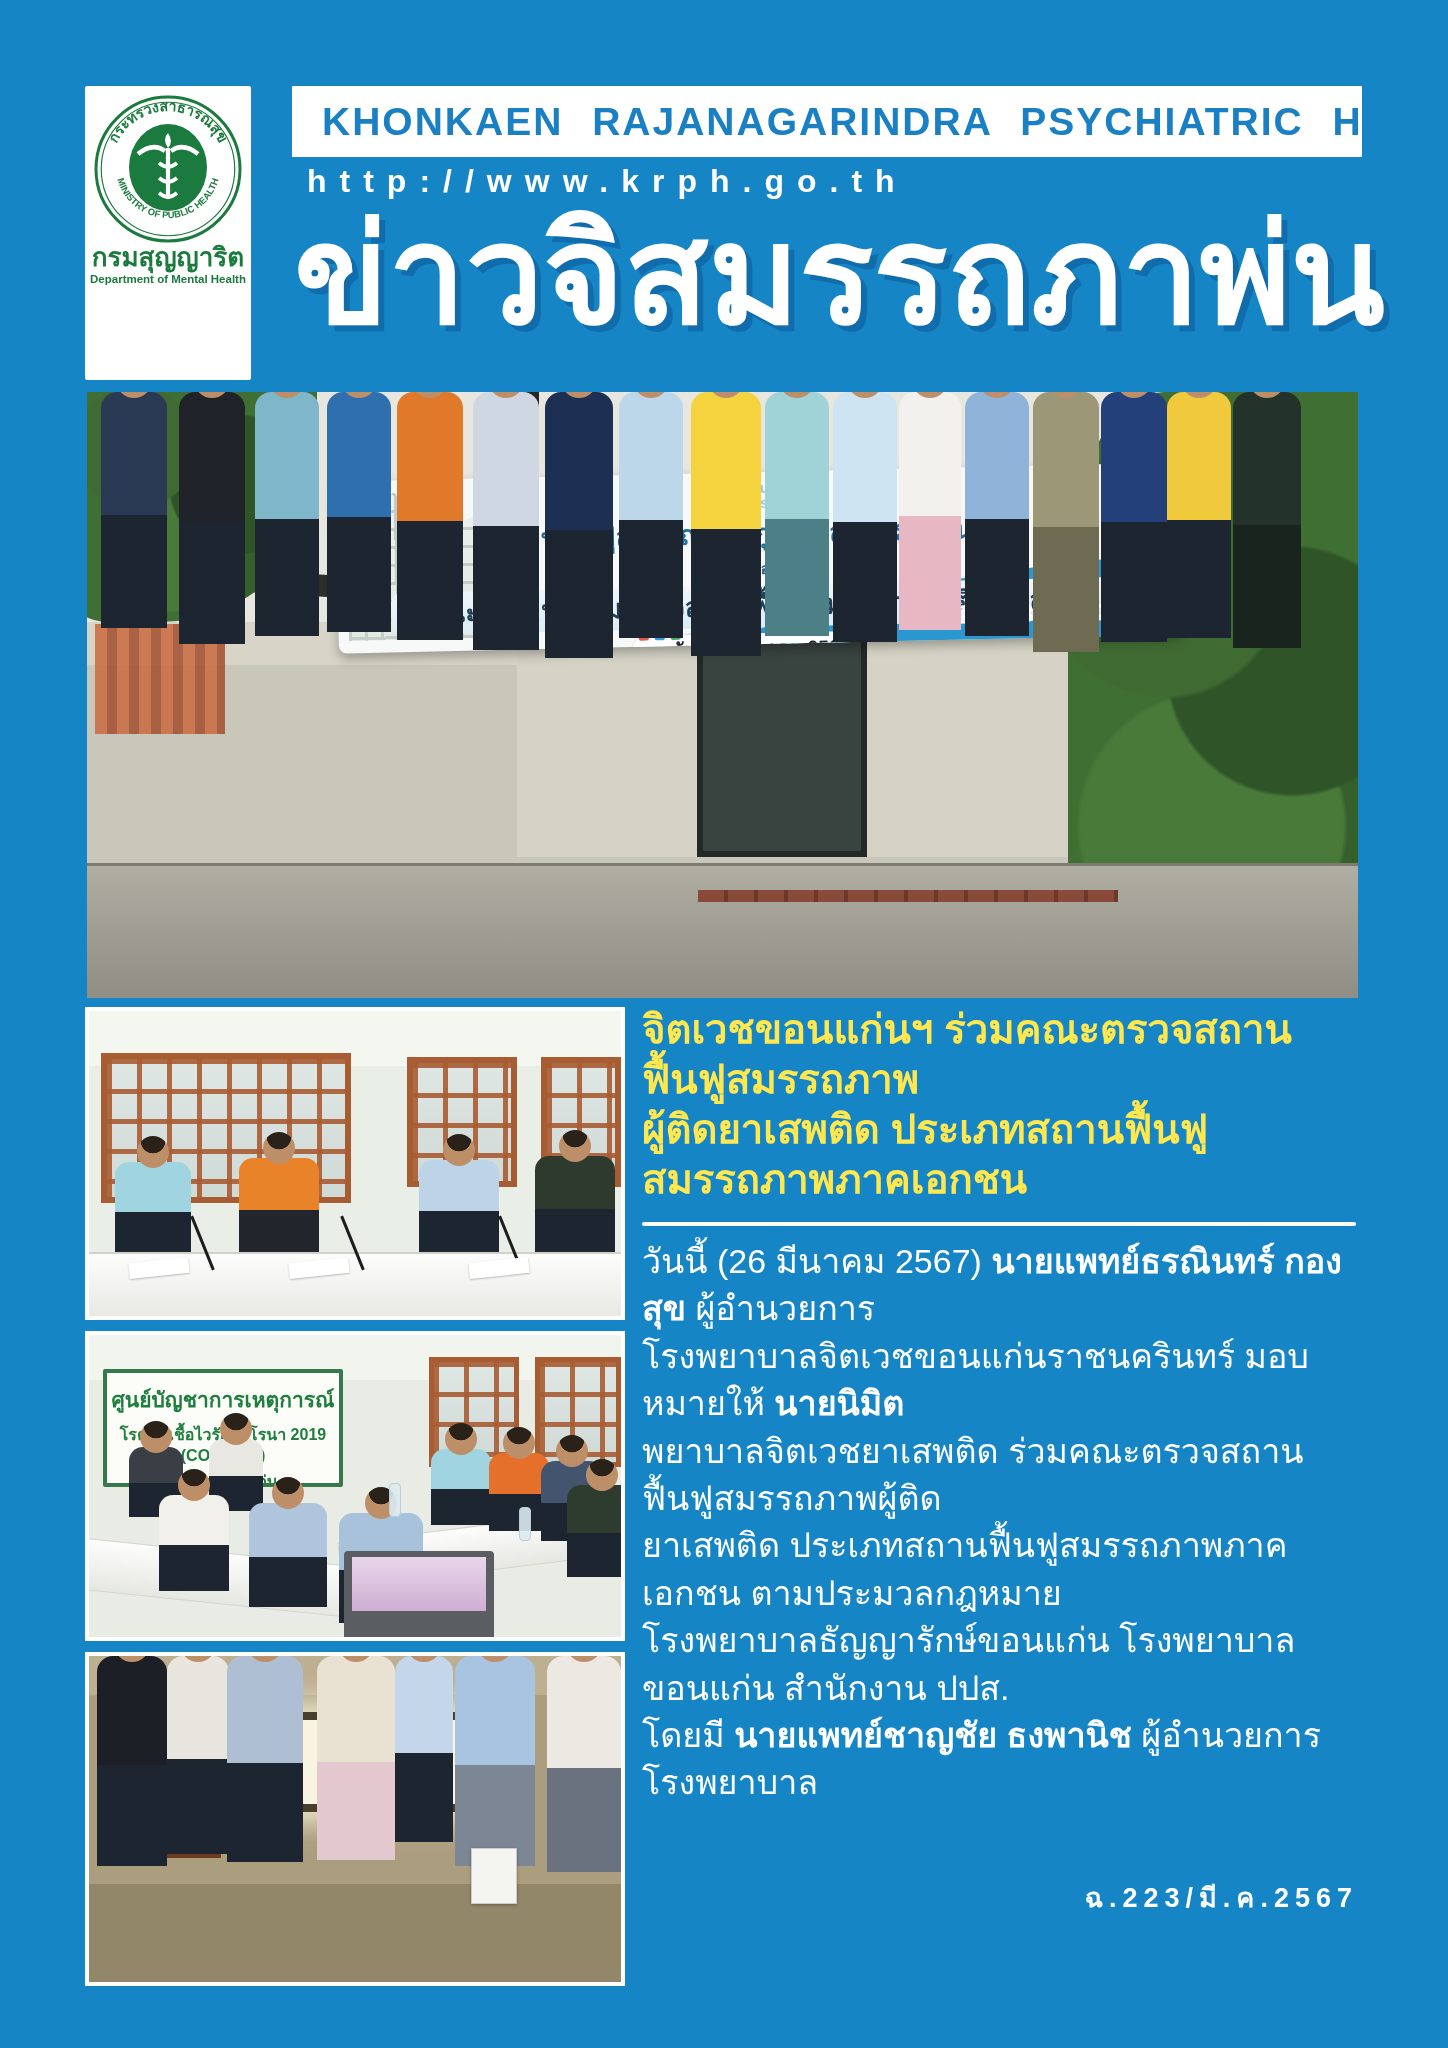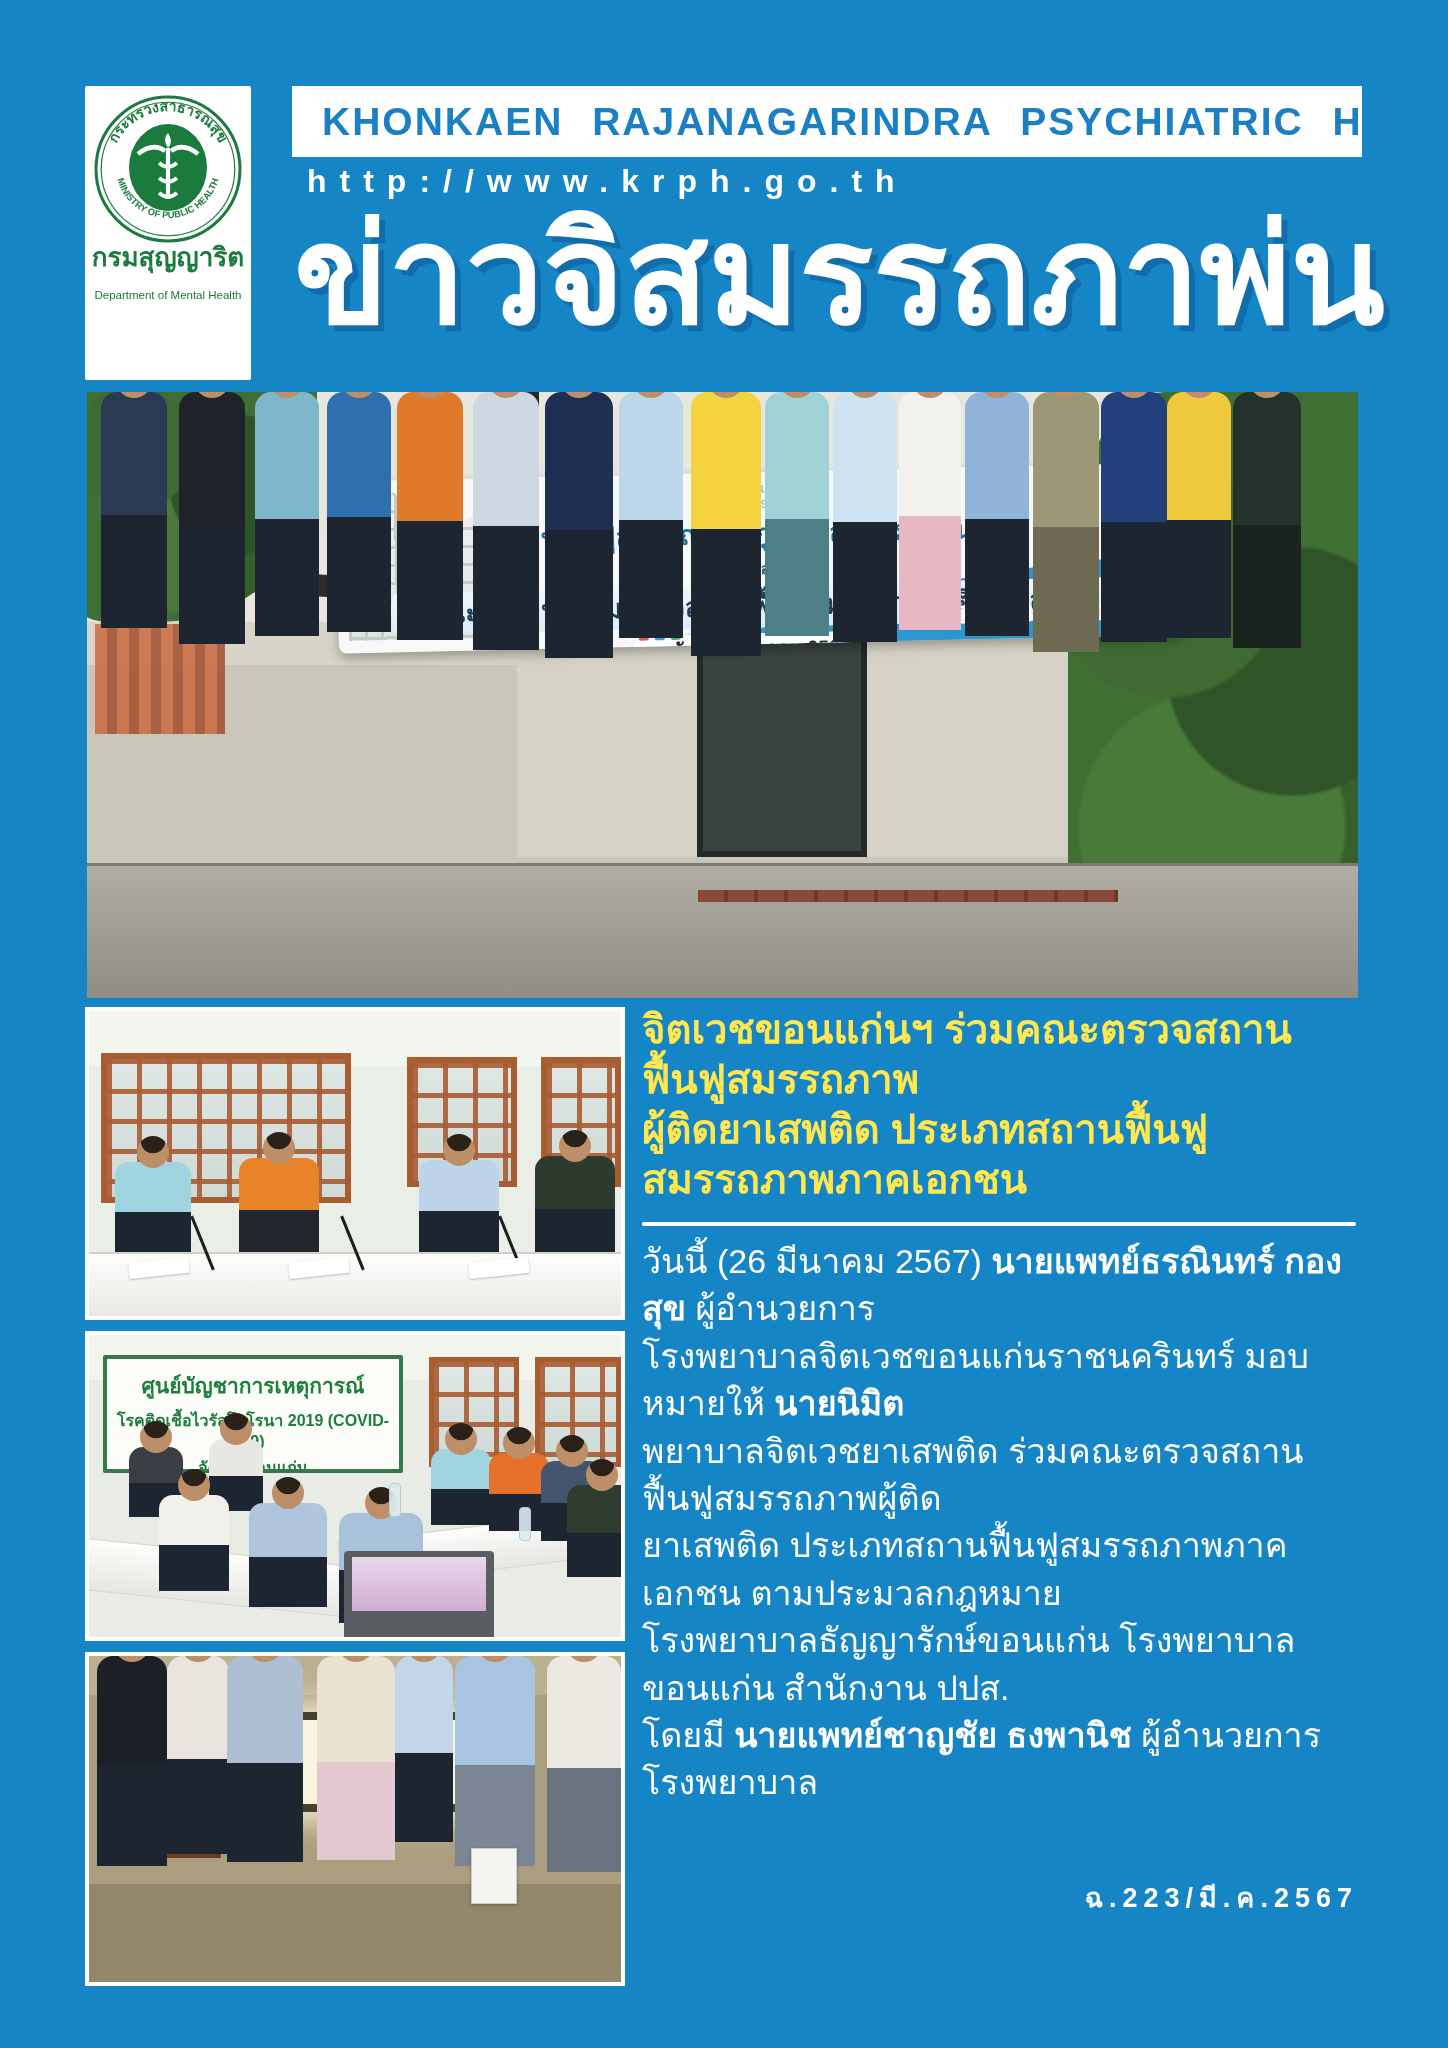--- a/index.html
+++ b/index.html
@@ -3,21 +3,21 @@
 <meta charset="utf-8">
 <style>
   html,body{margin:0;padding:0;background:#2b2b2b;}
   *{box-sizing:border-box;font-family:"Liberation Sans","DejaVu Sans",sans-serif;}
   .page{position:relative;width:1448px;height:2048px;margin:0 auto;background:var(--bg,#1585c6);overflow:hidden;}
 
   
   .logo-box{position:absolute;left:85px;top:86px;width:166px;height:294px;background:#fff;border-radius:2px;text-align:center;overflow:hidden;}
   .logo-box svg{display:block;margin:8px auto 0;}
   .dept-th{color:var(--green,#1b7a3d);font-weight:bold;font-size:26px;line-height:1.05;}
-  .dept-en{color:var(--green,#1b7a3d);font-weight:normal;font-size:11.5px;margin-top:18px;}
+  .dept-en{color:var(--green,#1b7a3d);font-weight:bold;font-size:11.5px;margin-top:2px;}
   .issue-date{position:absolute;left:0;right:0;bottom:16px;color:var(--blue,#1a80c3);font-weight:bold;font-size:30px;}
 
   .top-bar{position:absolute;left:292px;top:86px;width:1070px;height:71px;background:#fff;display:flex;align-items:center;padding-left:30px;overflow:hidden;}
   .top-bar .hospital{color:var(--blue,#1a80c3);font-weight:800;font-size:39px;letter-spacing:2px;word-spacing:16px;white-space:nowrap;}
   .website{position:absolute;left:307px;top:163px;color:#fff;font-weight:800;font-size:32px;letter-spacing:13px;white-space:nowrap;}
   .news-title{position:absolute;left:294px;top:206px;width:1150px;color:#fff;font-weight:800;font-size:138px;line-height:1.0;white-space:nowrap;text-shadow:6px 6px 0 rgba(10,70,130,.40);}
 
   
   .photo{position:absolute;overflow:hidden;background:#ccc;}
   .framed{border:4px solid #fff;}
@@ -58,21 +58,21 @@
   .bn-social i{width:10px;height:10px;border-radius:2px;display:block;}
 
   
   .photo2{left:85px;top:1007px;width:540px;height:313px;background:linear-gradient(#f4f6f0 0 18%,#e9eee6 18%);}
   .p2-win{position:absolute;background:repeating-linear-gradient(90deg,rgba(168,92,50,.9) 0 5px,transparent 5px 30px),repeating-linear-gradient(rgba(168,92,50,.9) 0 5px,transparent 5px 30px),linear-gradient(#dfe7e4,#cfd9d5);border:6px solid #a85c32;}
   .p2-table{position:absolute;left:0;bottom:0;width:100%;height:64px;background:linear-gradient(#fdfdfc,#e8e9e4);border-top:2px solid #cfd2c9;}
   .p2-paper{position:absolute;bottom:40px;width:60px;height:16px;background:#fff;box-shadow:0 1px 2px rgba(0,0,0,.25);transform:rotate(-6deg);}
 
   
   .photo3{left:85px;top:1331px;width:540px;height:310px;background:linear-gradient(#f2f4ee 0 15%,#e9ece4 15%);}
-  .board{position:absolute;left:14px;top:20px;width:300px;height:118px;background:#fcfdf8;border:4px solid #37794c;border-radius:2px;padding-top:10px;text-align:center;overflow:hidden;}
+  .board{position:absolute;left:14px;top:34px;width:240px;height:118px;background:#fcfdf8;border:4px solid #37794c;border-radius:2px;padding-top:10px;text-align:center;overflow:hidden;}
   .board .b1{color:#1e7e3e;font-weight:800;font-size:21px;}
   .board .b2{color:#1e7e3e;font-weight:800;font-size:16px;margin-top:6px;}
   .board .b3{color:#1e7e3e;font-weight:800;font-size:16px;margin-top:4px;}
   .p3-table{position:absolute;background:linear-gradient(#fdfdfc,#e6e7e1);border:1px solid #d4d6cd;}
   .laptop{position:absolute;left:255px;bottom:0;width:150px;height:86px;background:#5a5e63;border-radius:4px 4px 0 0;}
   .laptop::before{content:"";position:absolute;left:8px;top:6px;right:8px;bottom:26px;background:linear-gradient(#e8d6ea,#cfaed3);}
   .p3-bottle{position:absolute;width:12px;height:34px;background:rgba(220,235,240,.9);border-radius:4px;border:1px solid #bcd;}
 
   
   .photo4{left:85px;top:1652px;width:540px;height:334px;background:linear-gradient(#bdb091 0 12%,#ab9e7f 12% 70%,#93876a 70%);}

